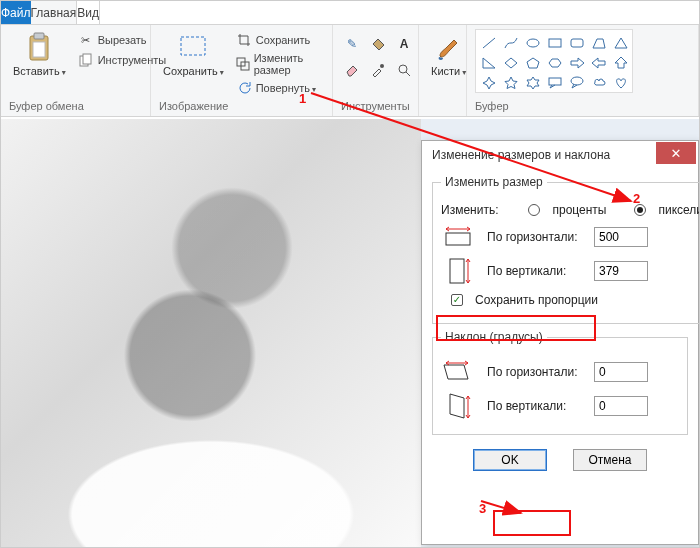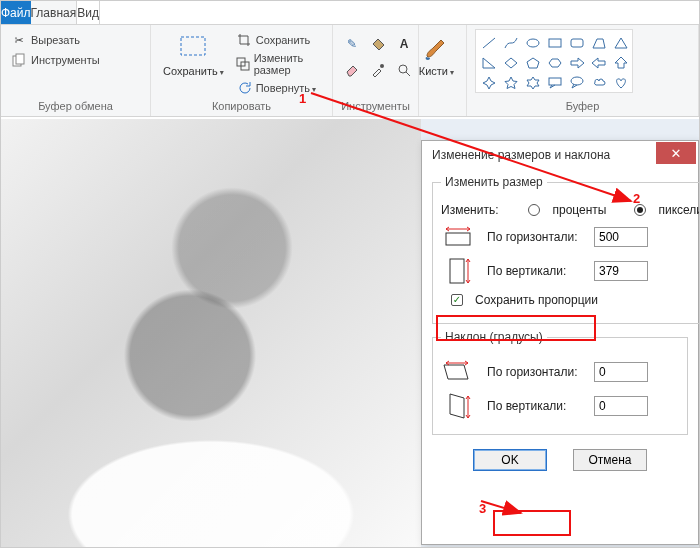--- a/index.html
+++ b/index.html
@@ -7,21 +7,21 @@
 
   
   .tabs { height: 24px; background: #fff; border-bottom: 1px solid #d4d4d4; display: flex; align-items: stretch; }
   .tab { padding: 4px 0; font-size: 12px; color: #444; border-right: 1px solid #d4d4d4; display:flex; align-items:center; cursor:pointer; }
   .tab.file { background: #1979ca; color: #fff; border-right: none; }
   .tab.active { background: #f5f6f7; font-weight: normal; }
 
   
   .ribbon { height: 92px; background: #f5f6f7; border-bottom: 1px solid #d4d4d4; display: flex; }
   .group { border-right: 1px solid #e1e1e1; padding: 4px 8px 2px; display:flex; flex-direction:column; justify-content:space-between; }
-  .group-label { text-align:center; font-size: 11px; color: #6a6a6a; padding-bottom:2px; }
+  .group-label { font-size: 11px; color: #6a6a6a; padding-bottom:2px; }
   .group-body { flex:1; display:flex; align-items:flex-start; gap:6px; }
 
   .big-btn { display:flex; flex-direction:column; align-items:center; gap:2px; padding:2px 4px; cursor:pointer; font-size:11px; color:#333; }
   .big-btn .icn { width:32px; height:32px; display:flex; align-items:center; justify-content:center; }
   .drop::after { content:"▾"; font-size:8px; color:#555; margin-left:2px; }
 
   .small-list { display:flex; flex-direction:column; gap:2px; padding-top:2px; }
   .small-item { display:flex; align-items:center; gap:4px; font-size:11px; color:#444; cursor:pointer; padding:1px 2px; }
   .small-item .icn { width:16px; height:16px; display:flex; align-items:center; justify-content:center; }
 
@@ -69,20 +69,30 @@
 <div class="tabs">
   <div class="tab file">Файл</div>
   <div class="tab active">Главная</div>
   <div class="tab">Вид</div>
 </div>
 
 <div class="ribbon">
 
   <div class="group" style="width:150px">
     <div class="group-body">
+      <div class="big-btn">
+        <span class="icn">
+          <svg width="26" height="30">
+              <rect x="4" y="4" width="18" height="24" rx="2" fill="#d7b97a" stroke="#a0864a"></rect>
+              <rect x="8" y="1" width="10" height="6" rx="1" fill="#c7ccd1" stroke="#888"></rect>
+              <rect x="7" y="10" width="12" height="15" fill="#fff" stroke="#bbb"></rect>
+            </svg>
+        </span>
+        <span class="drop">Вставить</span>
+      </div>
       <div class="small-list">
         <div class="small-item">
             <span class="icn">✂</span>
             <span>Вырезать</span>
           </div>
         <div class="small-item">
             <span class="icn">
               <svg width="14" height="14">
                 <rect x="1" y="3" width="8" height="10" fill="#fff" stroke="#888"></rect>
                 <rect x="4" y="1" width="8" height="10" fill="#fff" stroke="#888"></rect>
@@ -127,21 +137,21 @@
             <span class="icn">
               <svg width="14" height="14">
                 <path d="M11 3a5 5 0 1 0 2 4" fill="none" stroke="#2a72c8"></path>
                 <path d="M13 1v4h-4" fill="none" stroke="#2a72c8"></path>
               </svg>
             </span>
             <span class="drop">Повернуть</span>
           </div>
       </div>
     </div>
-    <div class="group-label">Копировать</div>
+    <div class="group-label">Изображение</div>
   </div>
 
   <div class="group" style="width:86px">
     <div class="group-body">
       <div class="tool-grid">
         <div class="cell">✎</div>
         <div class="cell">
             <svg width="16" height="16">
               <path d="M3 8l5-5 6 6-5 5z" fill="#c9a96e" stroke="#555"></path>
             </svg>
@@ -163,21 +173,21 @@
               <circle cx="7" cy="7" r="4" fill="none" stroke="#555"></circle>
               <path d="M10 10l4 4" stroke="#555"></path>
             </svg>
           </div>
       </div>
     </div>
     <div class="group-label">Инструменты</div>
   </div>
 
   <div class="group" style="width:48px">
-    <div class="group-body" style="justify-content:flex-end">
+    <div class="group-body" style="justify-content:flex-start">
       <div class="big-btn">
         <span class="icn">
             <svg width="30" height="30">
               <path d="M6 24c0-4 4-6 6-8l8-8 3 3-8 8c-2 2-4 6-8 6z" fill="#d98a3e" stroke="#8a5a2a"></path>
               <path d="M5 25c-1 2 0 3 2 3 1 0 2-1 2-2" fill="#3a6ea5"></path>
             </svg>
           </span>
         <span class="drop">Кисти</span>
       </div>
     </div>

